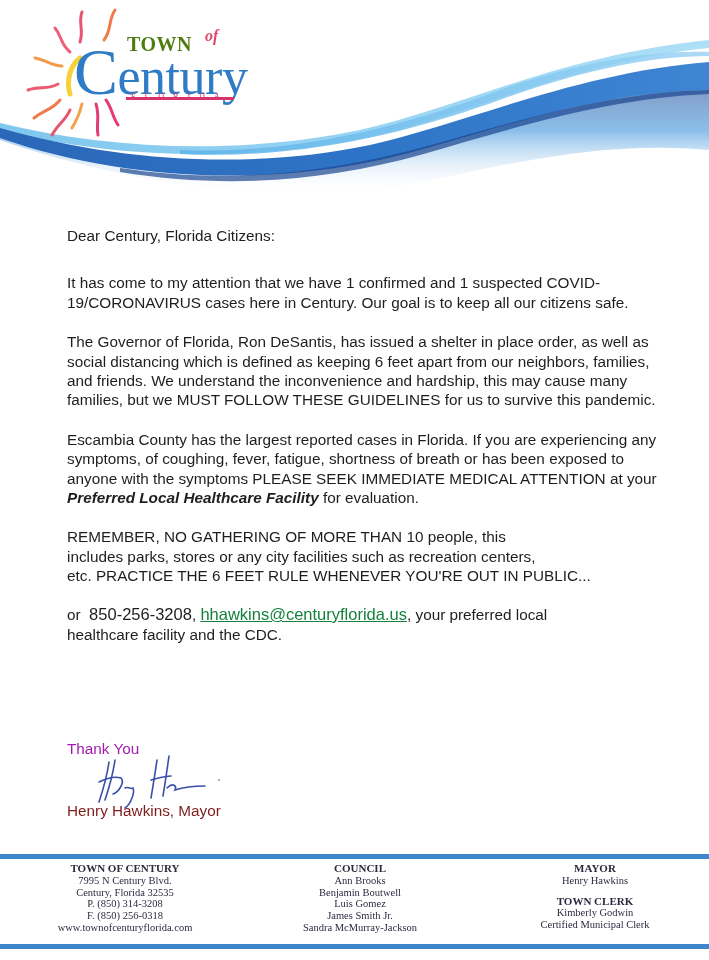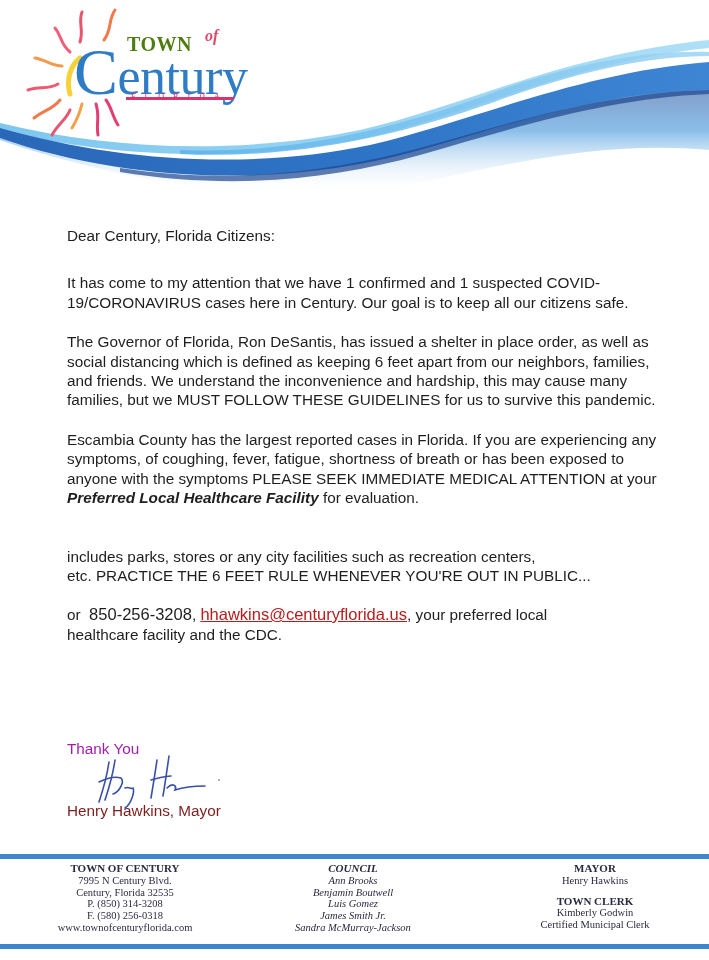--- a/index.html
+++ b/index.html
@@ -37,37 +37,37 @@
     color: #d8336b; font-size: 8px; letter-spacing: 9px;
   }
 
   .body-text {
     position: absolute; left: 67px; top: 226px; width: 590px;
     font-size: 15.3px; line-height: 19.4px; color: #1e1e1e;
   }
   .body-text p { margin: 0 0 20px 0; }
   .body-text p.salutation { margin-bottom: 28px; }
   .body-text .bi { font-weight: bold; font-style: italic; text-align: center; }
-  .body-text a { color: #b91c1c; text-decoration: underline; }
+  .body-text a { color: #15803d; text-decoration: underline; }
 
   .closing { position: absolute; left: 67px; top: 740px; font-size: 15.3px; color: #a21caf; }
   .signature { position: absolute; left: 95px; top: 752px; }
   .signer { position: absolute; left: 67px; top: 802px; font-size: 15.3px; color: #7f1d1d; }
 
   .footer-line { position: absolute; left: 0; width: 709px; height: 5px; background: #3d86cc; }
   .footer-line.top { top: 854px; }
   .footer-line.bottom { top: 944px; }
   .footer-col {
     position: absolute; top: 863px;
     font-family: "Liberation Serif", serif; color: #2a2a40;
     text-align: center; font-size: 10.5px; line-height: 11.8px;
   }
   .footer-col .head { font-weight: bold; font-size: 11px; }
   .col-left { left: 30px; width: 190px; }
-  .col-mid { left: 263px; width: 180px; font-style: italic; }
+  .col-mid { left: 270px; width: 180px; }
   .col-right { left: 505px; width: 180px; }
   .gap { height: 9px; }
 </style>
 </head>
 <body>
 
 <div class="header">
   <svg width="709" height="200" viewBox="0 0 709 200">
     <defs>
       <linearGradient id="g1" x1="0" y1="0" x2="1" y2="0">
@@ -121,21 +121,21 @@
   <div class="logo-underline"></div>
   <div class="logo-florida">FLORIDA</div>
 </div>
 
 <div class="body-text">
   <p class="salutation">Dear Century, Florida Citizens:</p>
   <p>It has come to my attention that we have 1 confirmed and 1 suspected COVID-19/CORONAVIRUS cases here in Century.  Our goal is to keep all our citizens safe.</p>
   <p>The Governor of Florida, Ron DeSantis, has issued a shelter in place order, as well as social distancing which is defined as keeping 6 feet apart from our neighbors, families, and friends. We understand the inconvenience and hardship, this may cause many families, but we MUST FOLLOW THESE GUIDELINES for us to survive this pandemic.</p>
   <p><span>Escambia County has the largest reported cases in Florida. If you are experiencing any symptoms, of coughing, fever, fatigue, shortness of breath or has been exposed to anyone with the symptoms PLEASE SEEK IMMEDIATE MEDICAL ATTENTION at your </span><span class="bi">Preferred Local Healthcare Facility</span><span> for evaluation.</span></p>
   <p>
-    <br>
+    <span>REMEMBER, NO GATHERING OF MORE THAN 10 people, this</span><br>
     <span>includes parks, stores or any city facilities such as recreation centers,</span><br>
     <span>etc.  PRACTICE THE 6 FEET RULE WHENEVER YOU'RE OUT IN PUBLIC...</span><br>
     <br>
     <span style="white-space:pre">or  </span><span style="font-size:16.5px">850-256-3208</span><span style="white-space:pre">, </span><a href="#" style="font-size:16.5px">hhawkins@centuryflorida.us</a><span>, your preferred local</span><br>
     <span>healthcare facility and the CDC.</span>
   </p>
 </div>
 
 <div class="closing">Thank You</div>
 <div class="signature">
@@ -155,21 +155,21 @@
 </div>
 <div class="signer">Henry Hawkins, Mayor</div>
 
 <div class="footer-line top"></div>
 
 <div class="footer-col col-left">
   <div class="head">TOWN OF CENTURY</div>
   <div>7995 N Century Blvd.</div>
   <div>Century, Florida 32535</div>
   <div>P. (850) 314-3208</div>
-  <div>F. (580) 256-0318</div>
+  <div>F. (850) 256-0318</div>
   <div>www.townofcenturyflorida.com</div>
 </div>
 
 <div class="footer-col col-mid">
   <div class="head">COUNCIL</div>
   <div>Ann Brooks</div>
   <div>Benjamin Boutwell</div>
   <div>Luis Gomez</div>
   <div>James Smith Jr.</div>
   <div>Sandra McMurray-Jackson</div>

